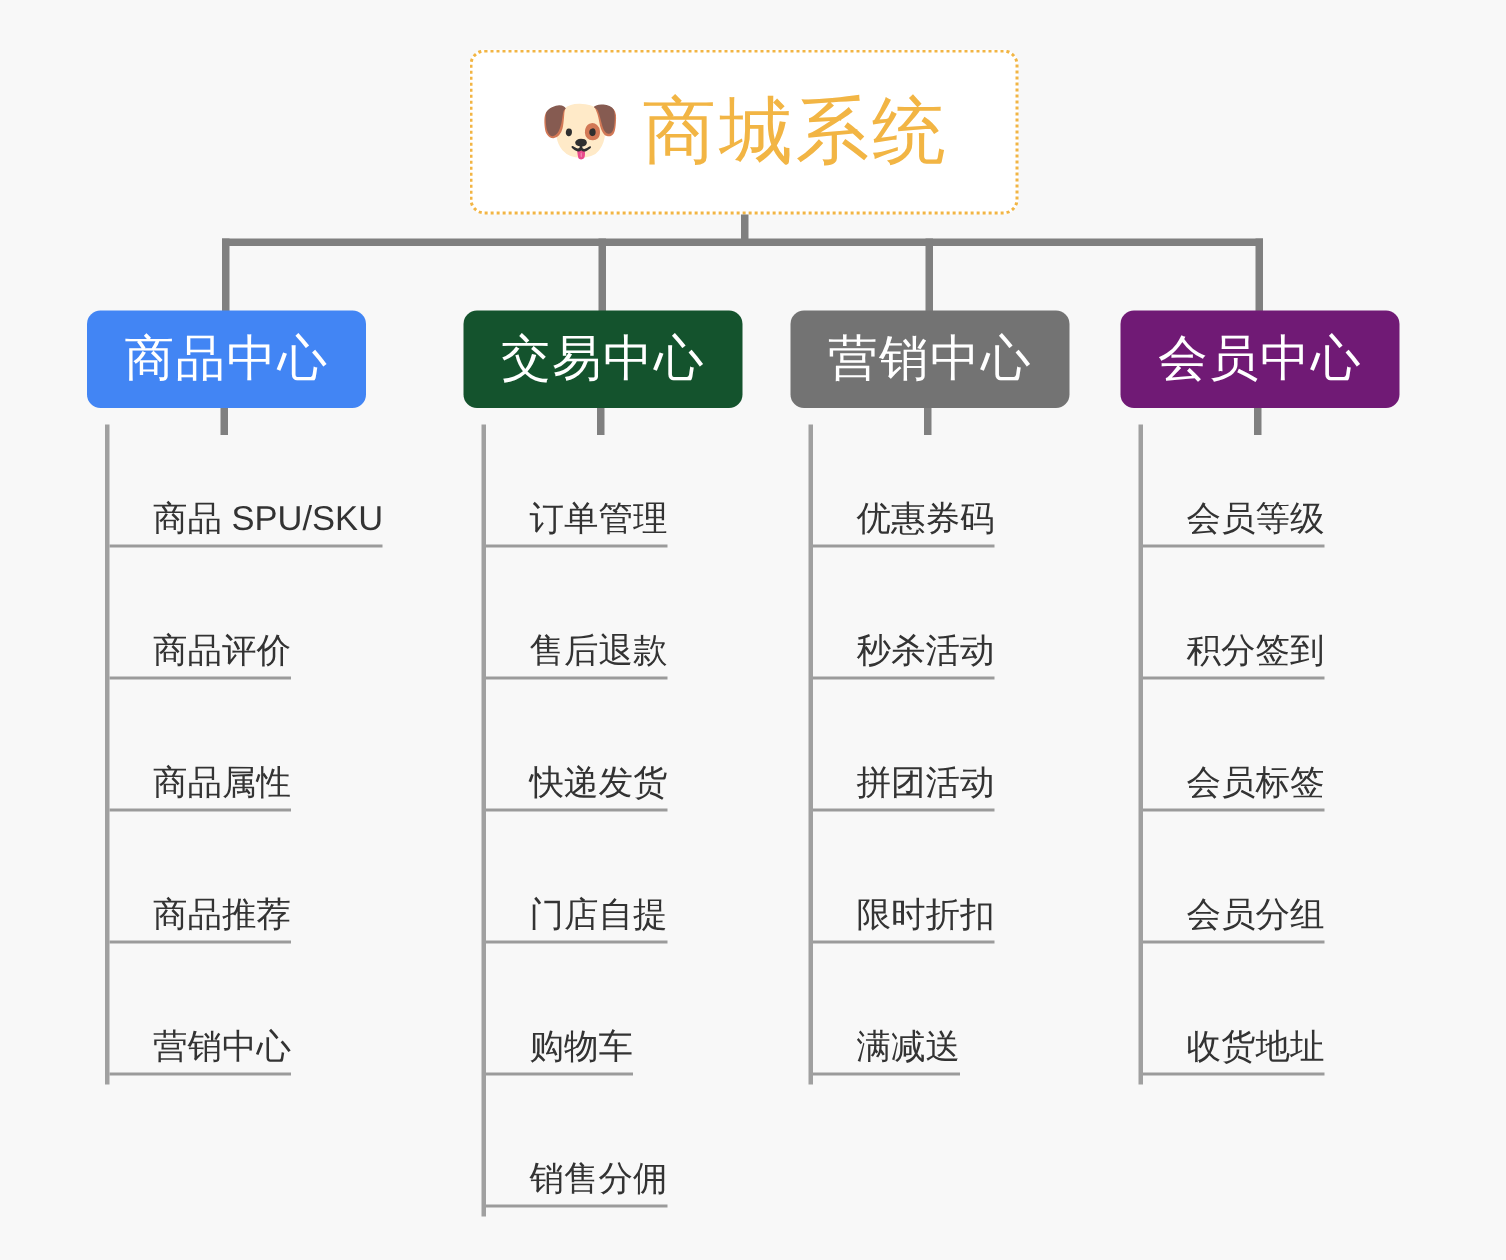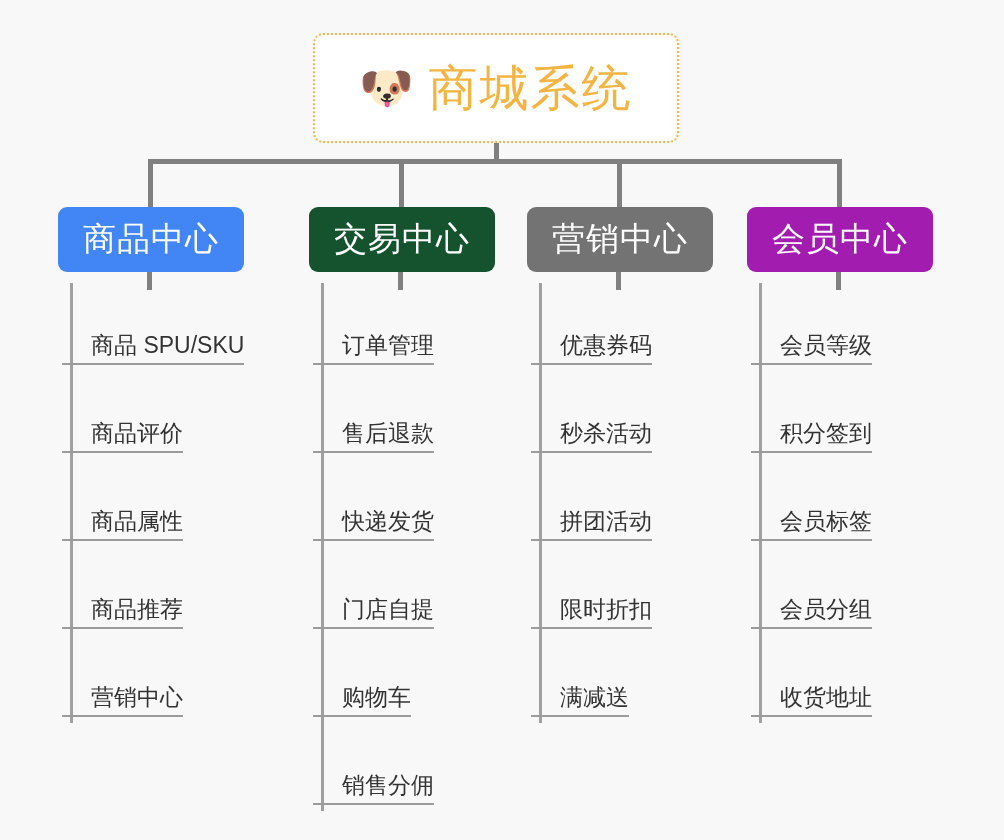--- a/index.html
+++ b/index.html
@@ -121,21 +121,21 @@
     width: 174px;
     border-left: 3px solid #a0a0a0;
     box-sizing: border-box;
   }
   .leaf-item {
     position: relative;
     height: 88px;
     box-sizing: border-box;
     display: flex;
     align-items: flex-end;
-    padding-left: 18px;
+    padding-left: 29px;
     padding-bottom: 6px;
   }
   .leaf-label {
     font-size: 23px;
     color: #333333;
     line-height: 1;
     white-space: nowrap;
     border-bottom: 2px solid #9b9b9b;
     padding-bottom: 6px;
     margin-left: -29px;
@@ -222,21 +222,21 @@
       <div class="leaf-item">
           <span class="leaf-label">限时折扣</span>
         </div>
       <div class="leaf-item">
           <span class="leaf-label">满减送</span>
         </div>
     </div>
   </div>
 
   <div class="branch b3">
-    <div class="branch-header" style="background: #a21caf;">会员中心</div>
+    <div class="branch-header" style="background: #701a75;">会员中心</div>
     <div class="branch-stub"></div>
     <div class="leaf-list">
       <div class="leaf-item">
           <span class="leaf-label">会员等级</span>
         </div>
       <div class="leaf-item">
           <span class="leaf-label">积分签到</span>
         </div>
       <div class="leaf-item">
           <span class="leaf-label">会员标签</span>

